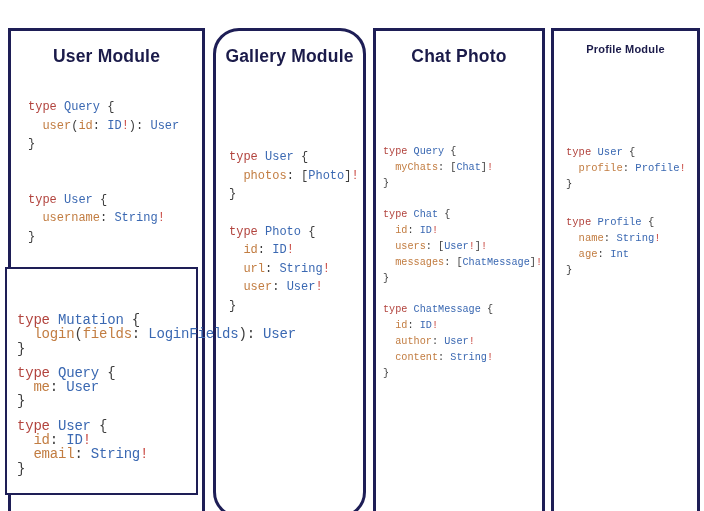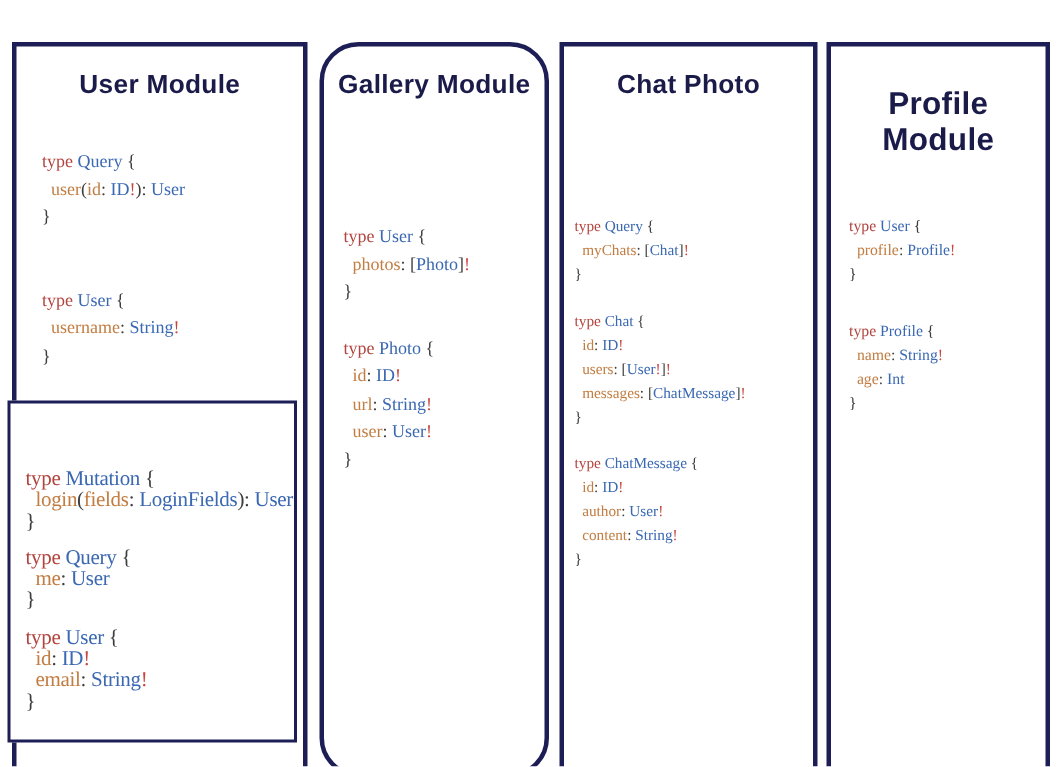--- a/index.html
+++ b/index.html
@@ -18,24 +18,24 @@
   #p1{left:8px;width:197px;}
   #p2{left:213px;width:153px;border-radius:26px;}
   #p3{left:373px;width:172px;}
   #p4{left:551px;width:149px;}
   .panel-title{
     margin:0;text-align:center;
     color:var(--c-title,#1b1b4a);
     font-weight:bold;letter-spacing:.2px;
   }
   #p1 .panel-title,#p2 .panel-title,#p3 .panel-title{padding-top:15px;font-size:17.5px;}
-  #p4 .panel-title{padding-top:27px;font-size:21px;}
+  #p4 .panel-title{padding-top:12px;font-size:11px;}
   .code{
     position:absolute;
-    font-family:Liberation Serif, serif;
+    font-family:Liberation Mono, monospace;
     white-space:pre;
   }
   .code-line{white-space:pre;}
   #p1 > .code{left:17px;top:67px;font-size:12px;line-height:18.5px;--gap:37px;}
   #p2 > .code{left:13px;top:117px;font-size:12px;line-height:18.5px;--gap:19px;}
   #p3 > .code{left:7px;top:113px;font-size:10.2px;line-height:16px;--gap:15px;}
   #p4 > .code{left:12px;top:113px;font-size:10.5px;line-height:16.2px;--gap:21px;}
   .code-block + .code-block{margin-top:var(--gap,16px);}
   
   .subpanel{

